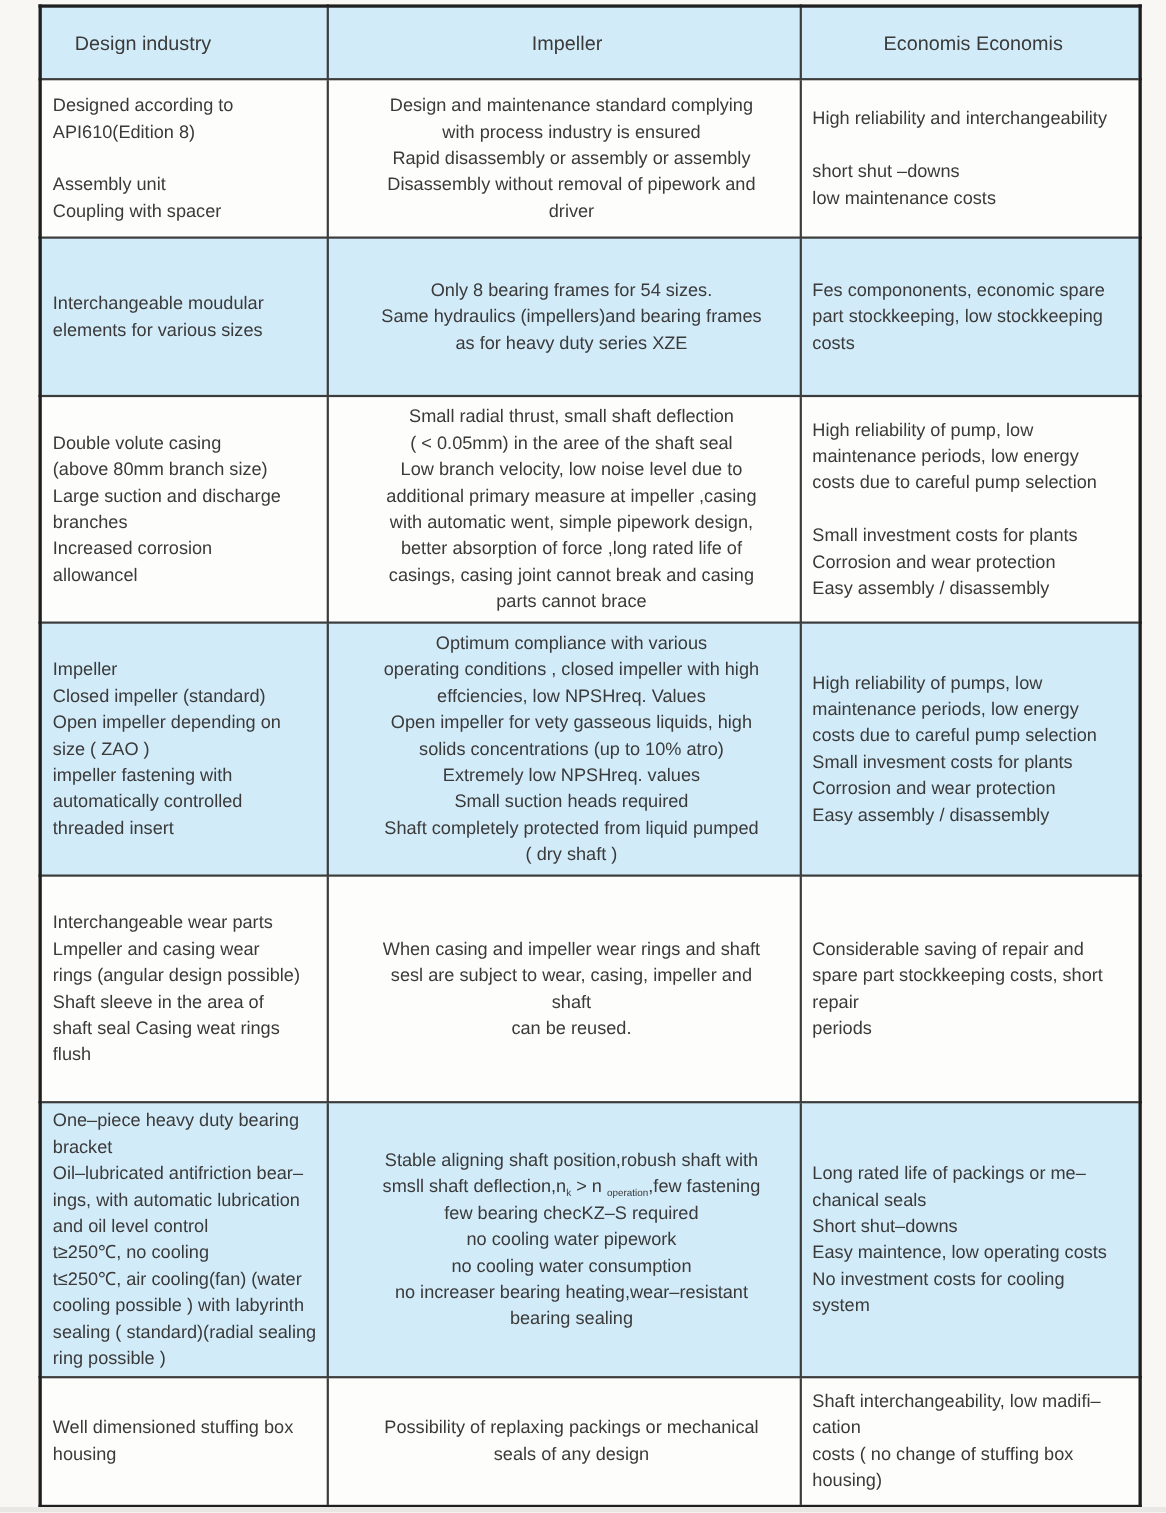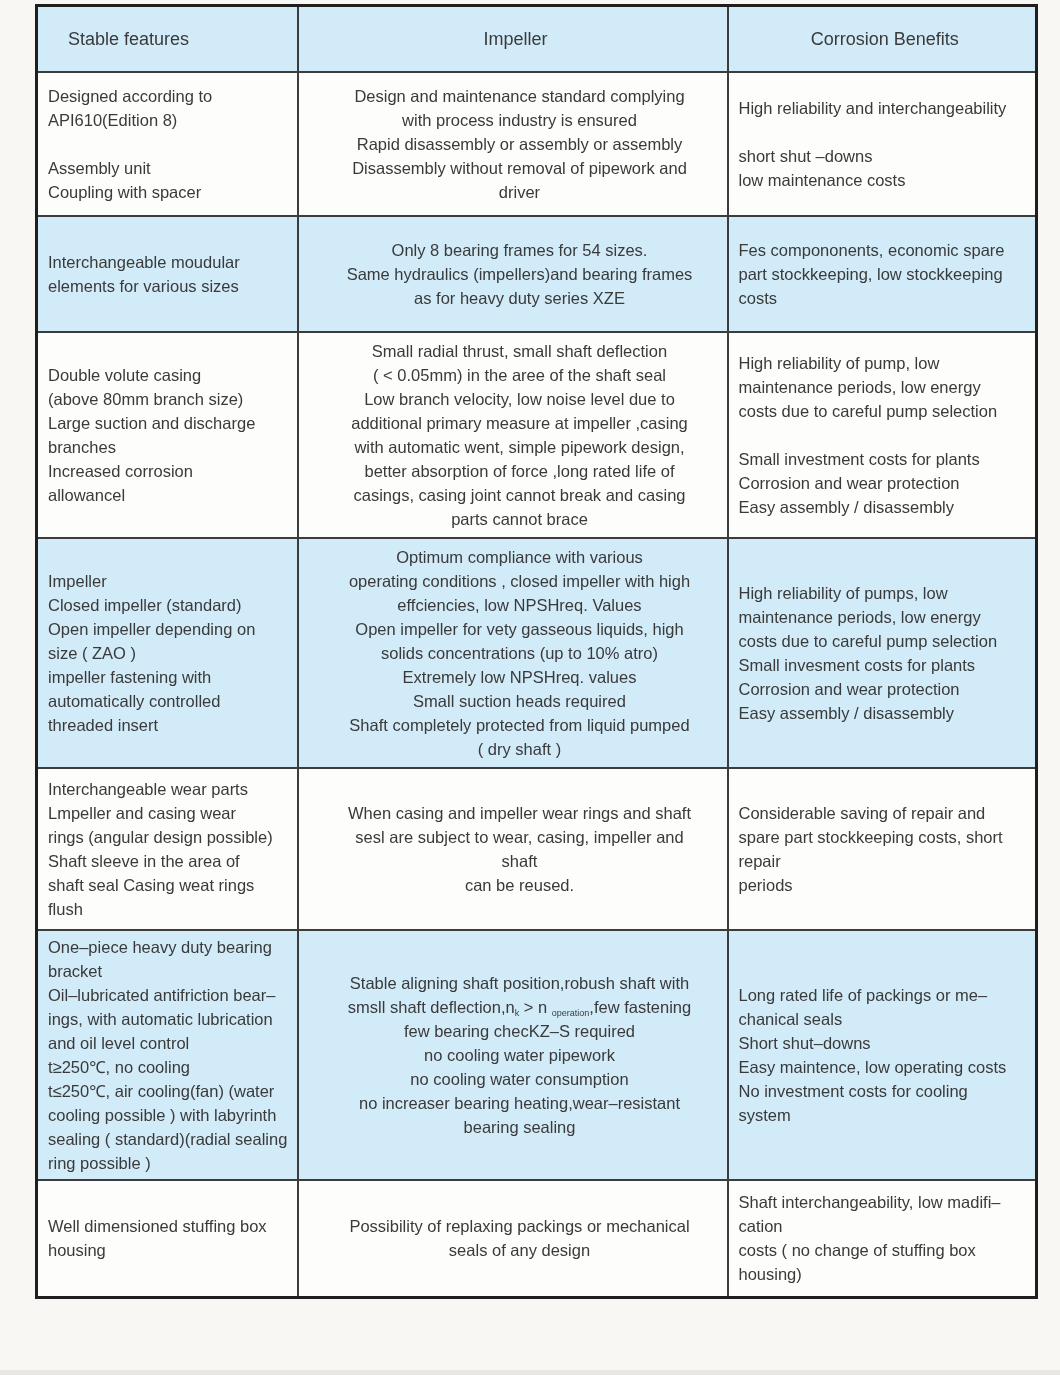--- a/index.html
+++ b/index.html
@@ -25,24 +25,24 @@
   th, td {
     border: 2px solid #3c3c3c;
     vertical-align: middle;
     font-size: 16.5px;
     line-height: 24px;
     font-weight: normal;
     padding: 4px 4px 4px 10px;
   }
   tr.header-row { height: 66px; }
   tr.r1 { height: 144px; }
-  tr.r2 { height: 116px; }
+  tr.r2 { height: 144px; }
   tr.r3 { height: 206px; }
   tr.r4 { height: 230px; }
-  tr.r5 { height: 162px; }
+  tr.r5 { height: 206px; }
   tr.r6 { height: 247px; margin-top: 24px; }
   tr.r7 { height: 118px; }
   tr.blue td, tr.header-row th { background: #d2ebf8; }
   tr.white td { background: #fdfdfc; }
   th { font-size: 18px; text-align: center; }
   th.h1 { text-align: left; padding-left: 30px; }
   td.adv { padding-left: 18px; text-align: center; }
   td.ben { padding-left: 10px; }
   .cell-text { white-space: pre-line; }
   .cell-text.mixed { white-space: normal; }
@@ -63,23 +63,23 @@
 
 <div class="page">
   <table class="spec-table">
     <colgroup>
       <col class="c1">
         <col class="c2">
         <col class="c3">
     </colgroup>
     <thead>
       <tr class="header-row">
-        <th class="h1">Stable features</th>
+        <th class="h1">Design industry</th>
         <th>Impeller</th>
-        <th>Corrosion Benefits</th>
+        <th>Economis Economis</th>
       </tr>
     </thead>
     <tbody>
       <tr class="r1 white">
         <td>
             <div class="cell-text">Designed according to
 API610(Edition 8)
 
 Assembly unit
 Coupling  with spacer</div>

